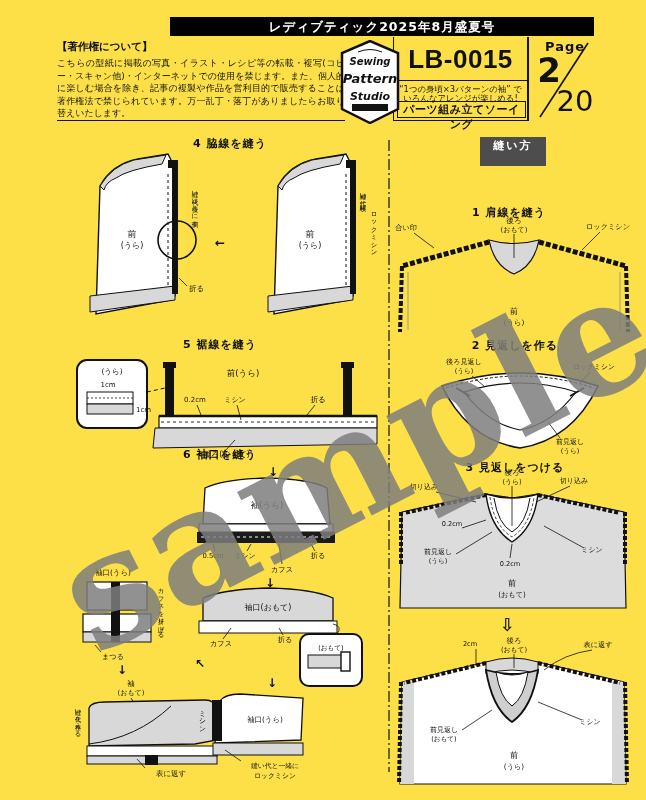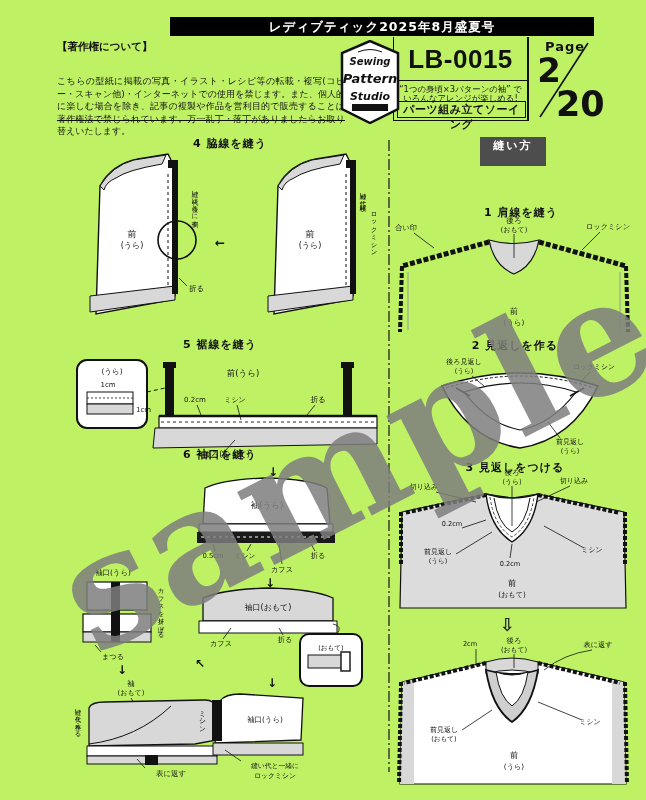--- a/index.html
+++ b/index.html
@@ -1,36 +1,36 @@
 <!DOCTYPE html>
 <html><head>
 <meta charset="utf-8">
 <style>
   html,body{margin:0;padding:0;background:#fff;}
-  #page{position:relative;width:646px;height:800px;background:#bef264;overflow:hidden;
+  #page{position:relative;width:646px;height:800px;background:#fde047;overflow:hidden;
         font-family:"DejaVu Sans",sans-serif;color:#111;}
   .abs{position:absolute;}
   .ctr{text-align:center;}
   #topbar{left:170px;top:17px;width:424px;height:19px;background:#000;color:#fff;
           font-size:12.5px;font-weight:bold;line-height:19px;text-align:center;letter-spacing:1px;}
   #copy{left:57px;top:40px;width:288px;}
-  #copy .h{font-size:10.5px;font-weight:bold;margin-bottom:21px;}
+  #copy .h{font-size:10.5px;font-weight:bold;margin-bottom:3px;}
   #copy .c{font-size:9px;margin-bottom:2px;}
   #copy .p{font-size:9px;line-height:12.6px;text-align:justify;}
   #copy-rule{left:57px;top:120px;width:288px;height:0;border-top:1.5px solid #111;}
   #lbbox{left:393px;top:37px;width:135px;height:84px;border-left:1.5px solid #111;border-right:1.5px solid #111;border-bottom:1.5px solid #111;box-sizing:border-box;}
   #lbcode{left:393px;top:44px;width:135px;font-size:26px;font-weight:bold;text-align:center;letter-spacing:0.5px;font-family:Liberation Sans, sans-serif;}
   #lbdiv{left:393px;top:80px;width:135px;height:0;border-top:1.2px solid #111;}
   .tag{left:394px;width:133px;font-size:8.4px;text-align:center;line-height:10px;}
   #tag3{left:397px;top:101px;width:127px;height:15px;border:1.5px solid #111;font-size:11px;
         font-weight:bold;text-align:center;line-height:15px;letter-spacing:0.5px;}
   #pagebox{left:528px;top:37px;width:66px;height:84px;border-left:1.5px solid #111;box-sizing:border-box;}
   #pglabel{left:536px;top:39px;width:58px;font-size:13px;font-weight:bold;text-align:center;letter-spacing:1px;}
   #pgnum{left:534px;top:50px;width:30px;font-size:34px;font-weight:bold;text-align:center;}
-  #pgden{left:556px;top:84px;width:38px;font-size:35px;font-weight:bold;text-align:center;}
+  #pgden{left:556px;top:84px;width:38px;font-size:29px;font-weight:normal;text-align:center;}
   #howto{left:480px;top:137px;width:66px;height:29px;background:#4d4d4d;color:#fff;
          font-size:11px;font-weight:bold;text-align:center;line-height:17px;letter-spacing:2px;}
   #intro{left:393px;top:157px;width:249px;font-size:8.6px;line-height:11.6px;text-align:justify;}
   .steptitle{font-size:11px;font-weight:bold;letter-spacing:1px;}
   svg text{font-family:"DejaVu Sans",sans-serif;fill:#111;}
   .vtxt{writing-mode:vertical-rl;text-orientation:mixed;}
   #wm{left:40px;top:390px;width:560px;height:180px;line-height:180px;text-align:center;
       font-family:"DejaVu Serif",serif;font-weight:bold;font-size:158px;
       color:rgba(126,126,126,0.85);transform:rotate(-27deg);z-index:50;letter-spacing:2px;}
   .arrowglyph{font-size:15px;font-weight:bold;color:#222;}
@@ -198,21 +198,21 @@
     <text x="190" y="266" text-anchor="middle" font-size="7.4">袖口(うら)</text>
     <rect x="138" y="287" width="90" height="12" fill="#d8d8d8" stroke="#111" stroke-width="1"></rect>
     <text x="127" y="250" font-size="6.8" class="vtxt">ミシン</text>
     <line x1="150" y1="294" x2="166" y2="305" stroke="#111" stroke-width="0.8"></line>
     <text x="200" y="312" text-anchor="middle" font-size="6.8">縫い代と一緒に</text>
     <text x="200" y="322" text-anchor="middle" font-size="6.8">ロックミシン</text>
   </svg>
 
   <div id="howto" class="abs">縫い方</div>
 
-  <div class="abs steptitle ctr" style="left:446px;top:205px;width:150px">1 肩線を縫う</div>
+  <div class="abs steptitle ctr" style="left:434px;top:205px;width:150px">1 肩線を縫う</div>
 
   <svg class="abs" style="left:386px;top:214px" width="256" height="122" viewBox="0 0 256 122">
     <path d="M103,26 Q108,52 128,60 Q148,52 153,26 Q128,33 103,26 Z" fill="#d8d8d8" stroke="#111" stroke-width="1.2"></path>
     <line x1="103" y1="28" x2="16" y2="52" stroke="#111" stroke-width="5" stroke-dasharray="5 2"></line>
     <line x1="153" y1="28" x2="240" y2="52" stroke="#111" stroke-width="5" stroke-dasharray="5 2"></line>
     <line x1="16" y1="52" x2="14" y2="118" stroke="#111" stroke-width="4" stroke-dasharray="5 2"></line>
     <line x1="240" y1="52" x2="242" y2="118" stroke="#111" stroke-width="4" stroke-dasharray="5 2"></line>
     <line x1="22" y1="58" x2="22" y2="116" stroke="#999" stroke-width="1"></line>
     <line x1="234" y1="58" x2="234" y2="116" stroke="#999" stroke-width="1"></line>
     <text x="128" y="9" text-anchor="middle" font-size="7.6">後ろ</text>

